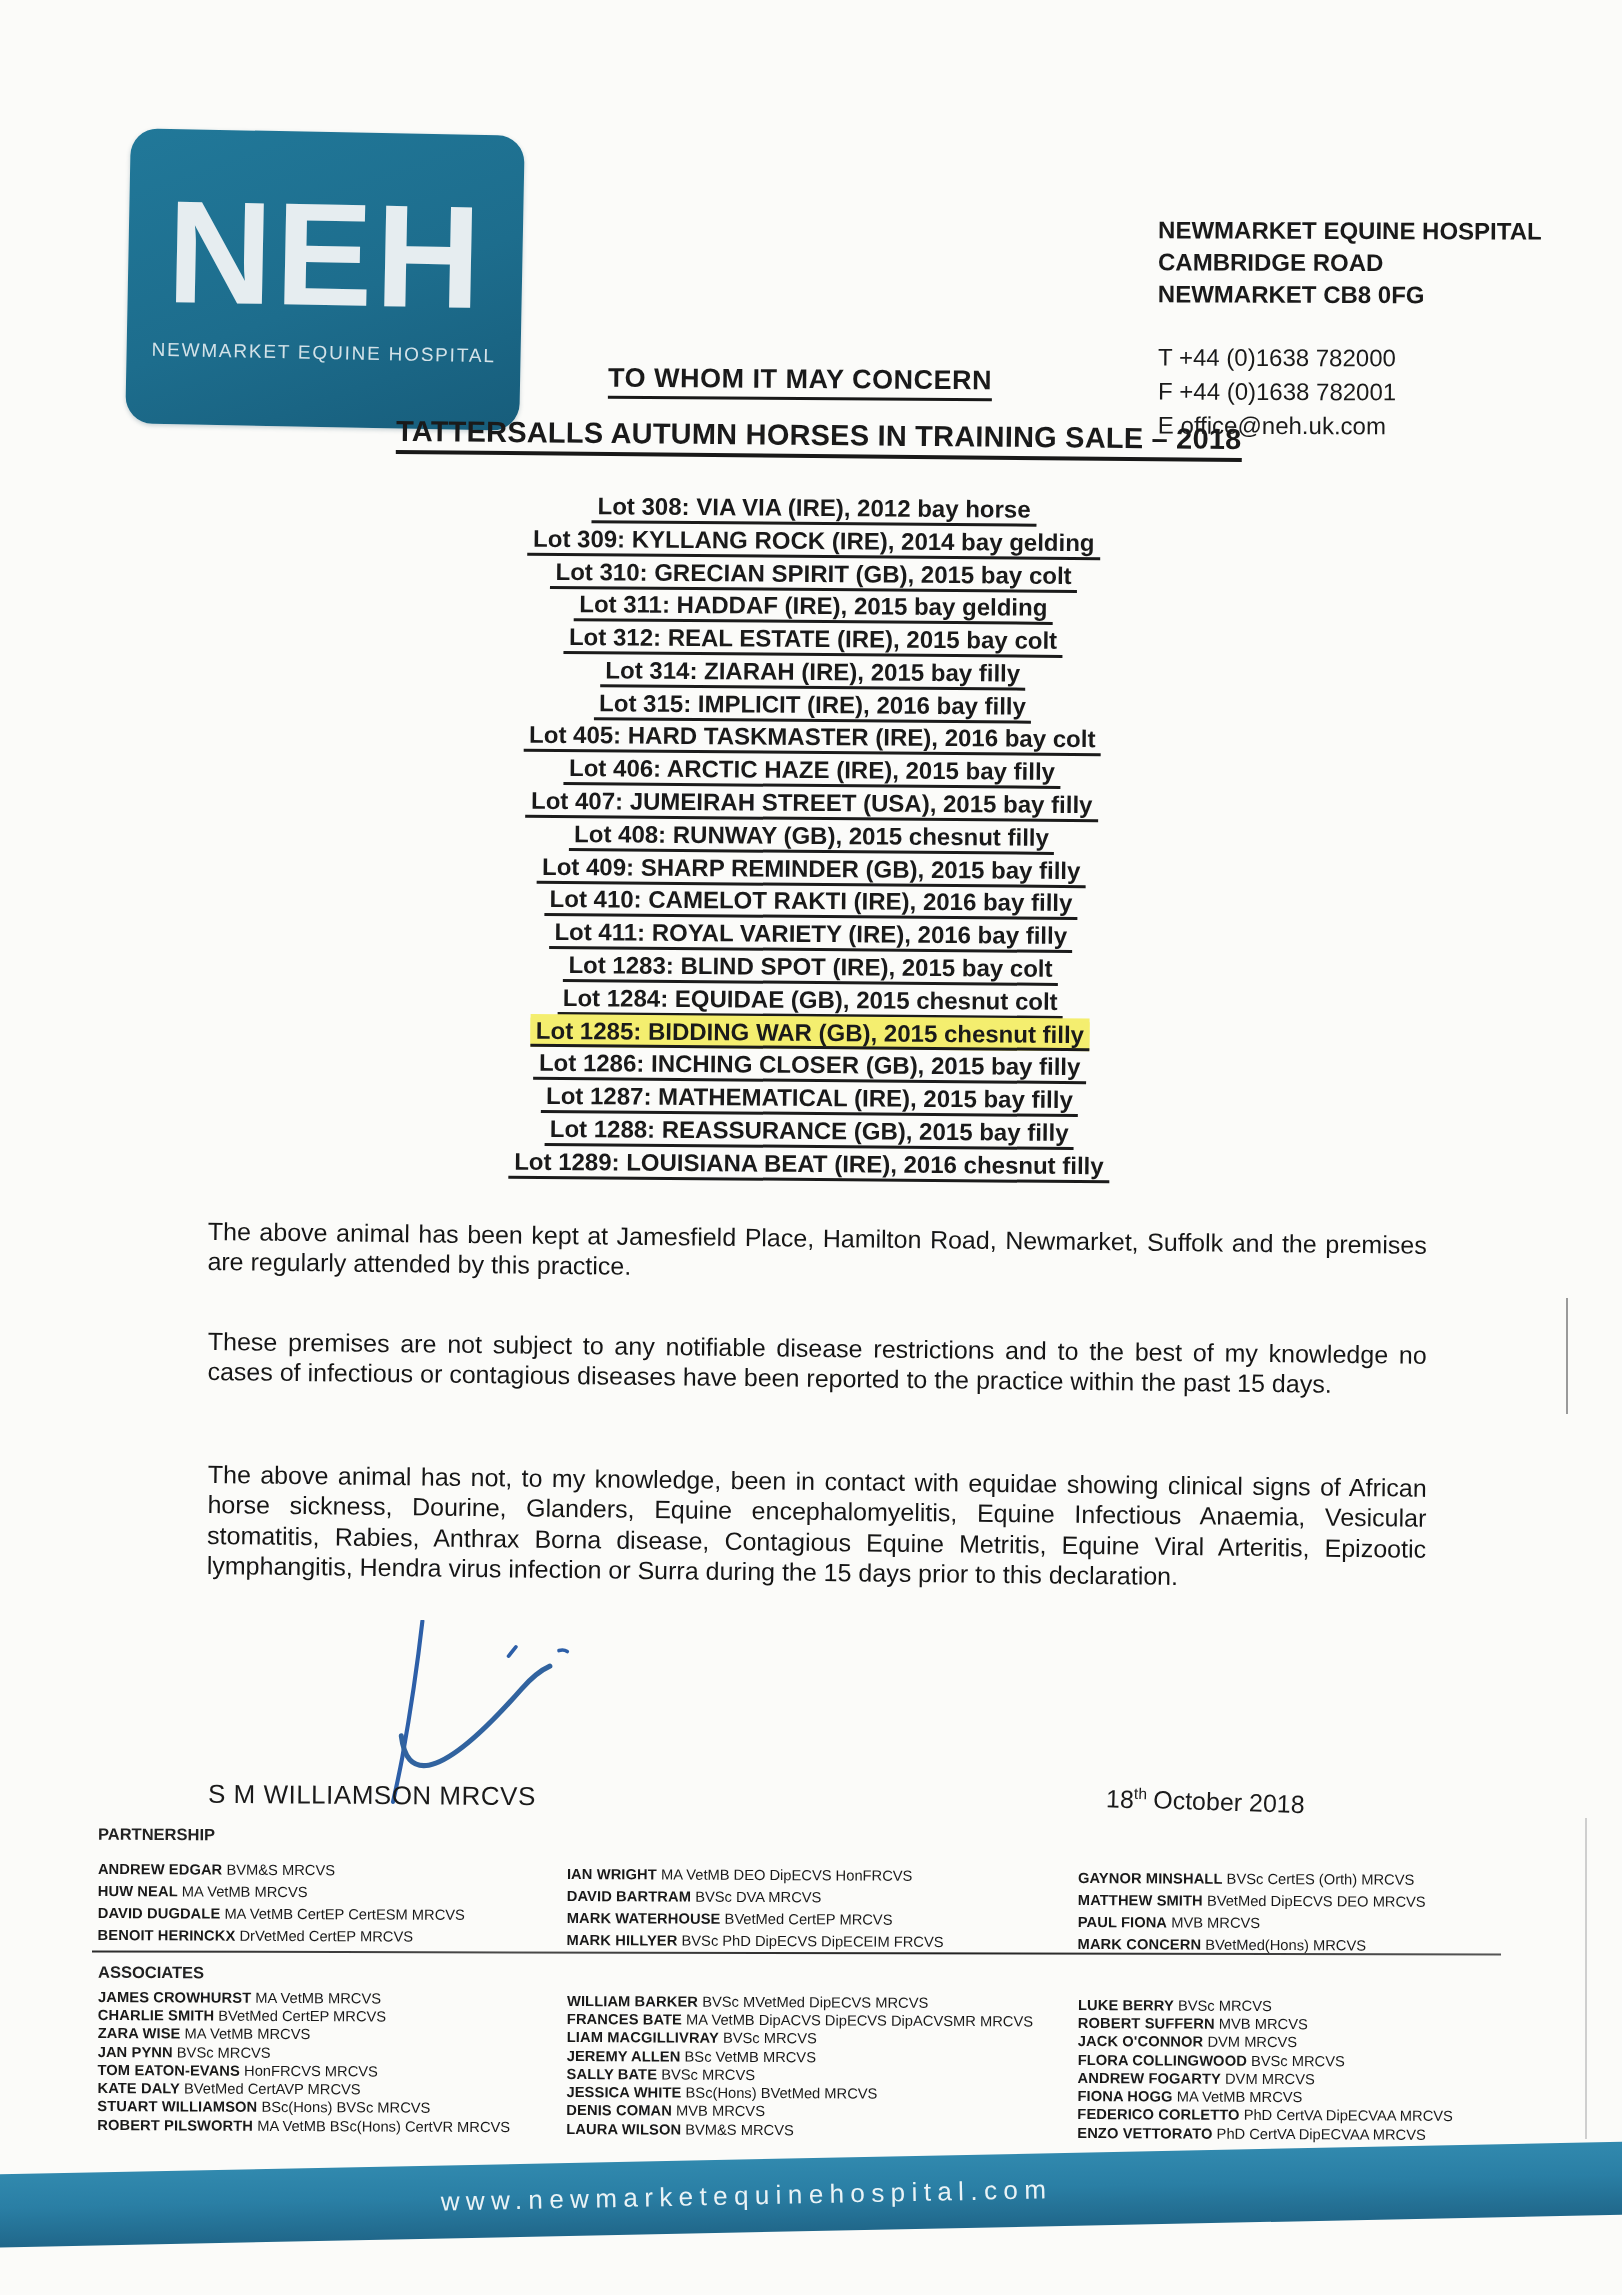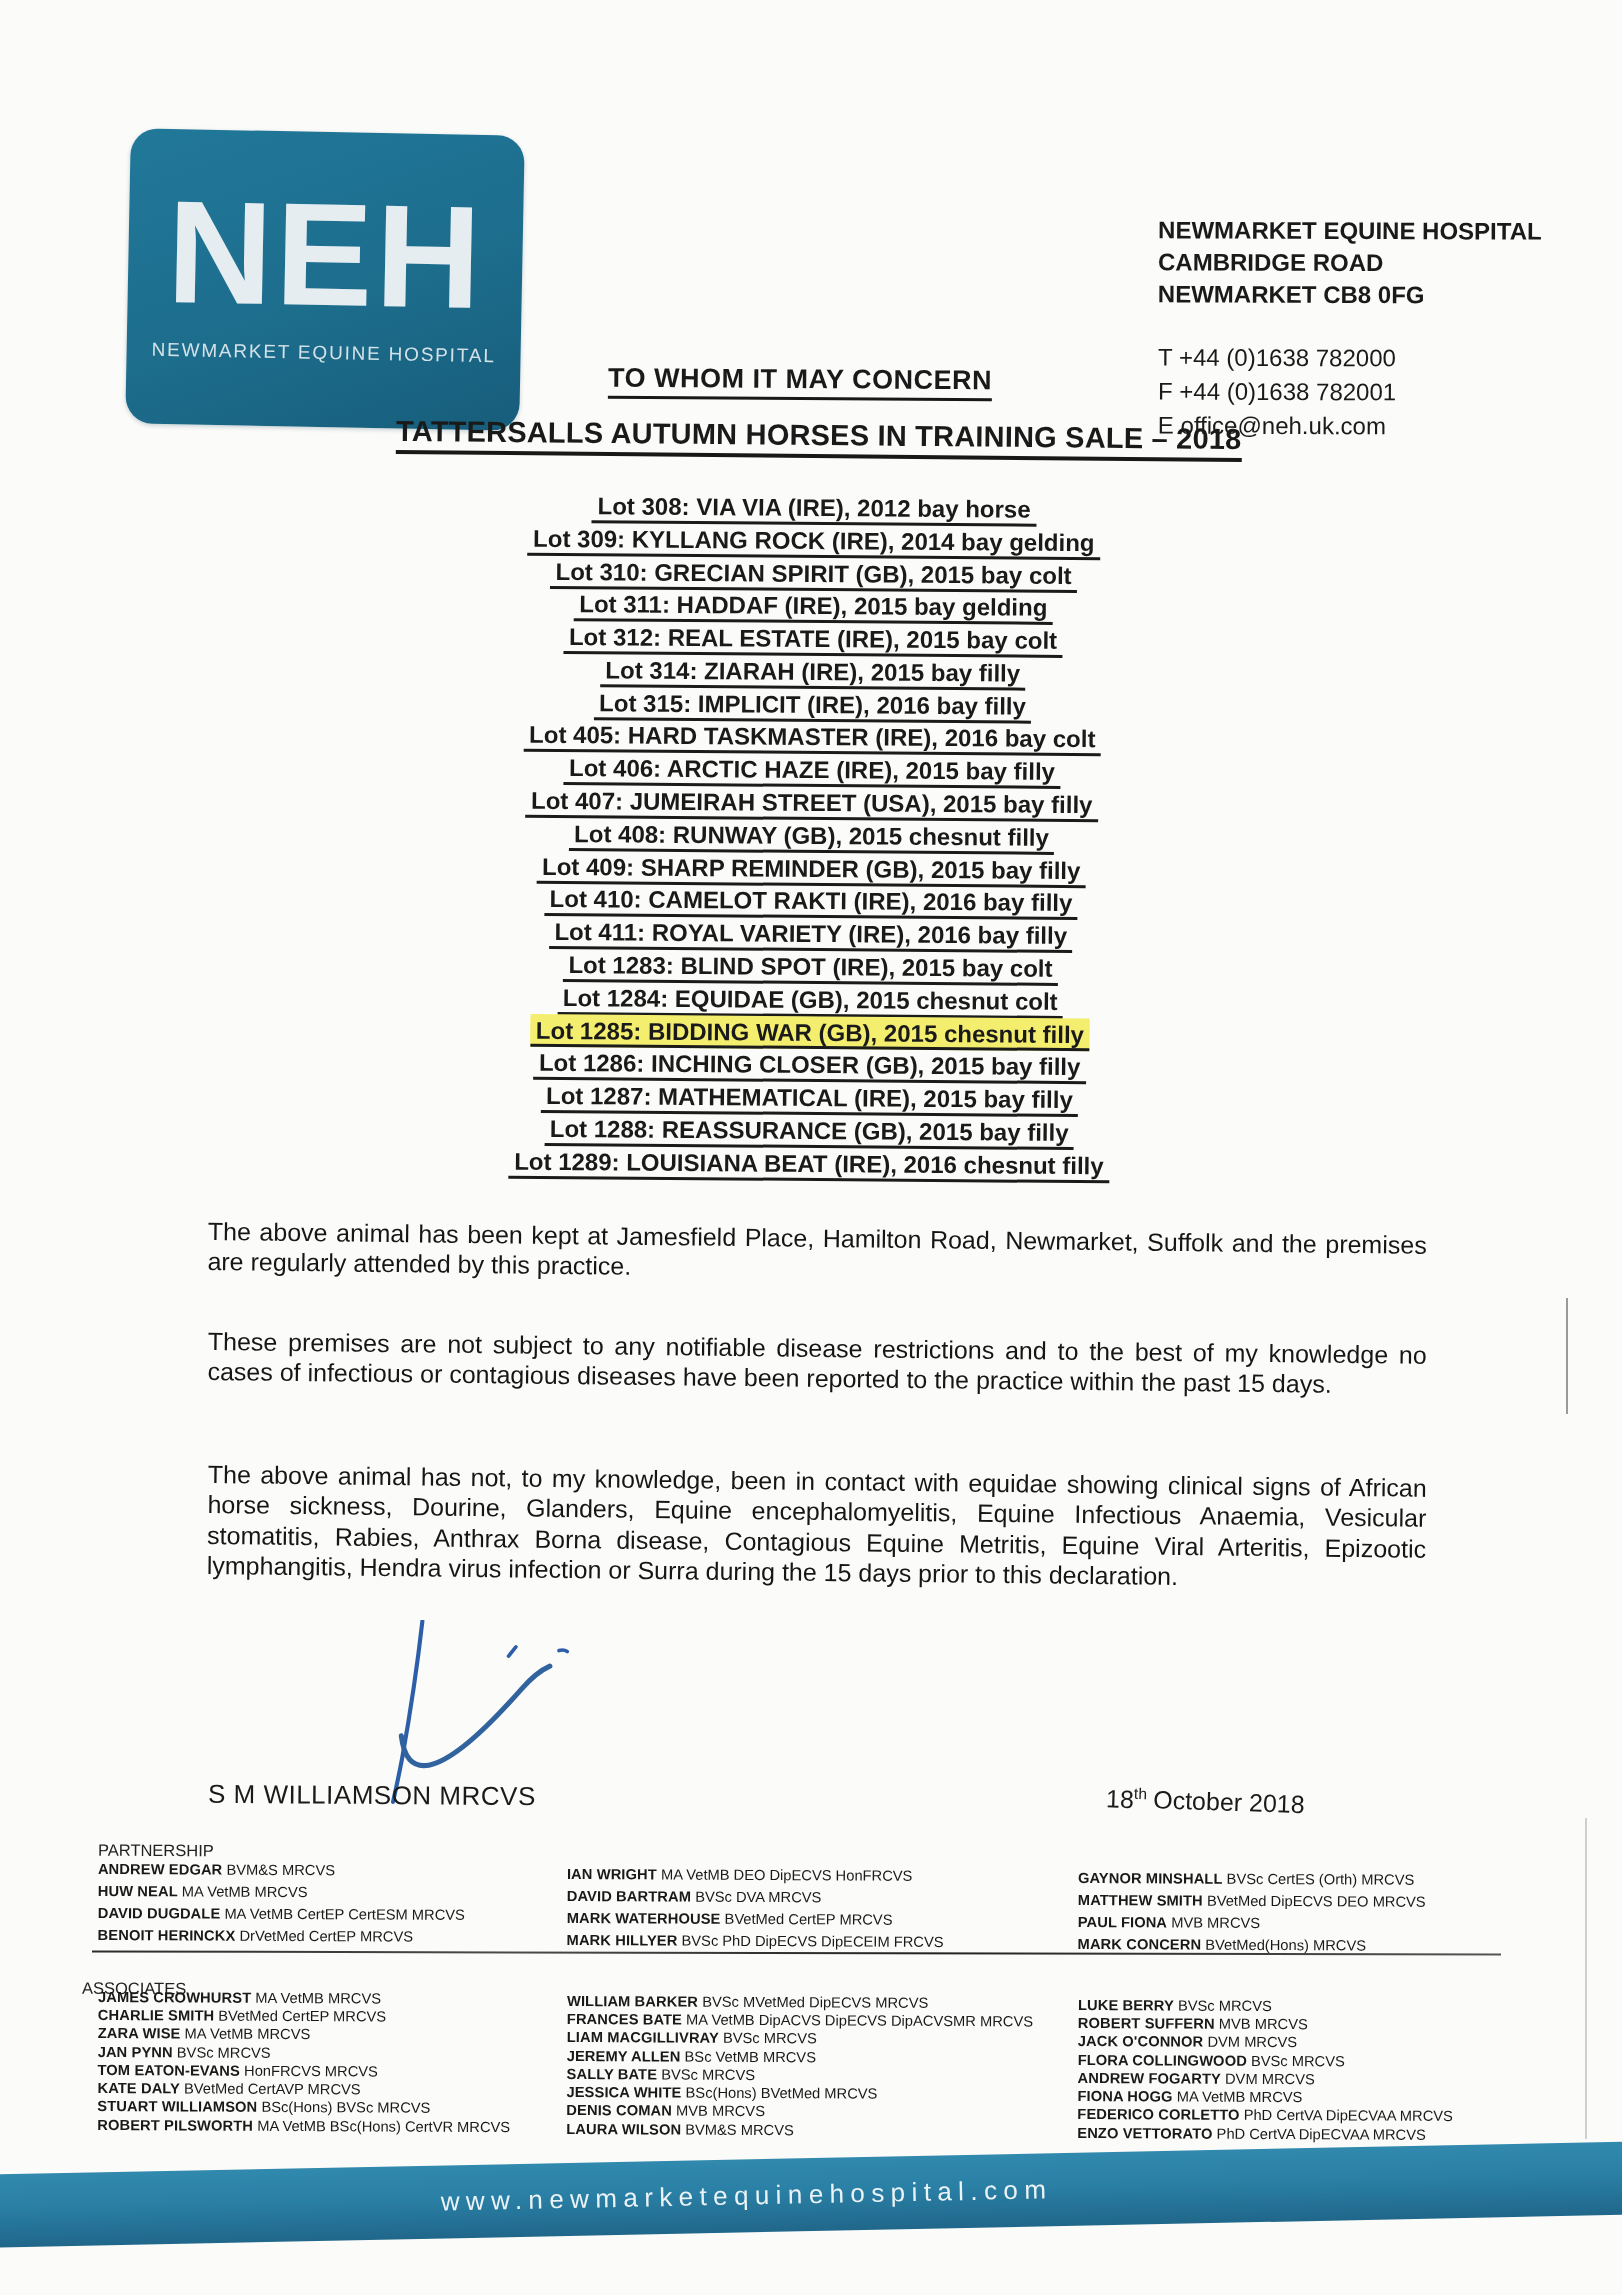--- a/index.html
+++ b/index.html
@@ -45,23 +45,23 @@
   
   .signature-svg{position:absolute;left:316px;top:1620px;}
   .sig-name{position:absolute;left:208px;top:1780px;font-size:26px;font-weight:500;
         letter-spacing:0.5px;transform:rotate(.4deg);}
   .sig-date{position:absolute;left:1106px;top:1787px;font-size:25px;font-weight:500;
         transform:rotate(1.8deg);}
   .sig-date sup{font-size:15.6px;}
   .sig-date .date-rest{margin-left:6.4px;}
 
   
-  .staff-title{position:absolute;font-size:16.5px;font-weight:400;color:#222;transform:rotate(.3deg);margin-top:16px;}
+  .staff-title{position:absolute;font-size:16.5px;font-weight:700;color:#222;transform:rotate(.3deg);}
   .t-partnership{left:98px;top:1825px;}
-  .t-associates{left:82px;top:1963px;}
+  .t-associates{left:98px;top:1963px;}
   .staff-col{position:absolute;font-size:14.7px;color:#191919;transform:rotate(.3deg);
         transform-origin:left top;white-space:nowrap;}
   .staff-line b{font-weight:700;letter-spacing:0.1px;}
   .staff-line span{font-weight:400;}
   .pc{line-height:1.5;}
   .ac{line-height:1.24;}
   .pc1{left:98px;top:1858px;}.pc2{left:567px;top:1863px;}.pc3{left:1078px;top:1867px;}
   .ac1{left:98px;top:1988px;}.ac2{left:567px;top:1992px;}.ac3{left:1078px;top:1996px;}
 
   .divider{position:absolute;left:92px;top:1952px;width:1409px;height:1.8px;

